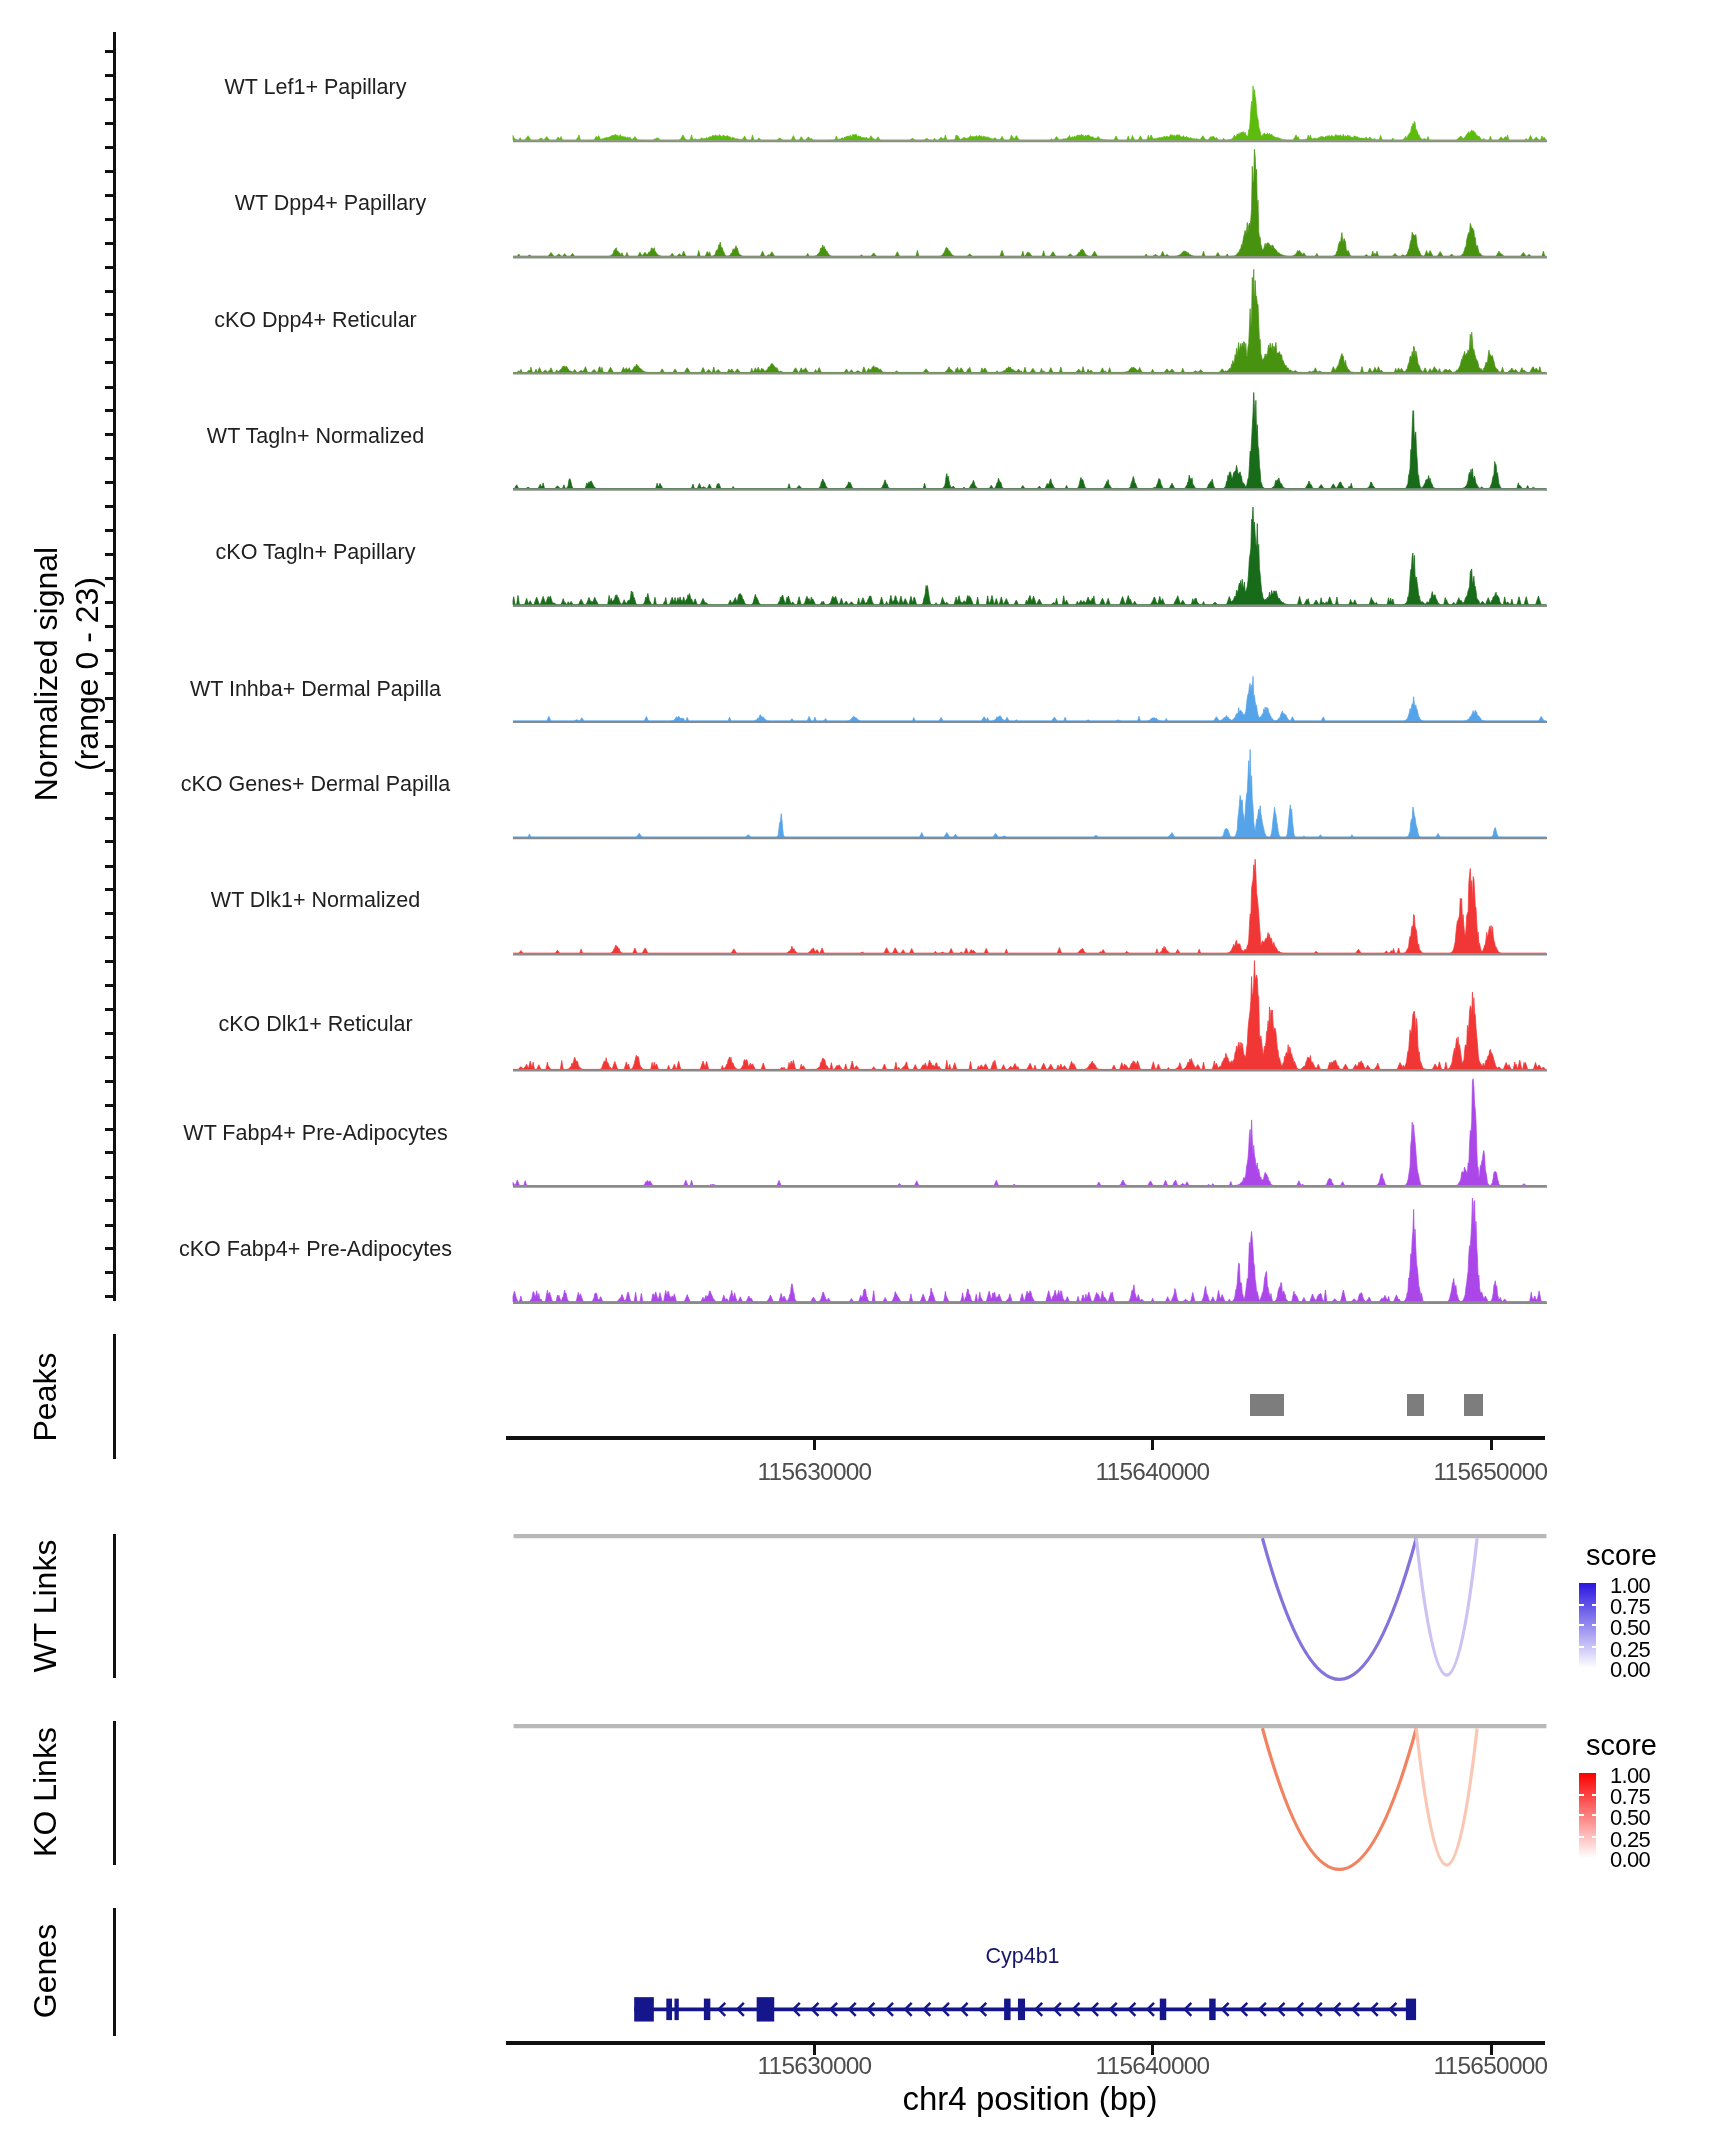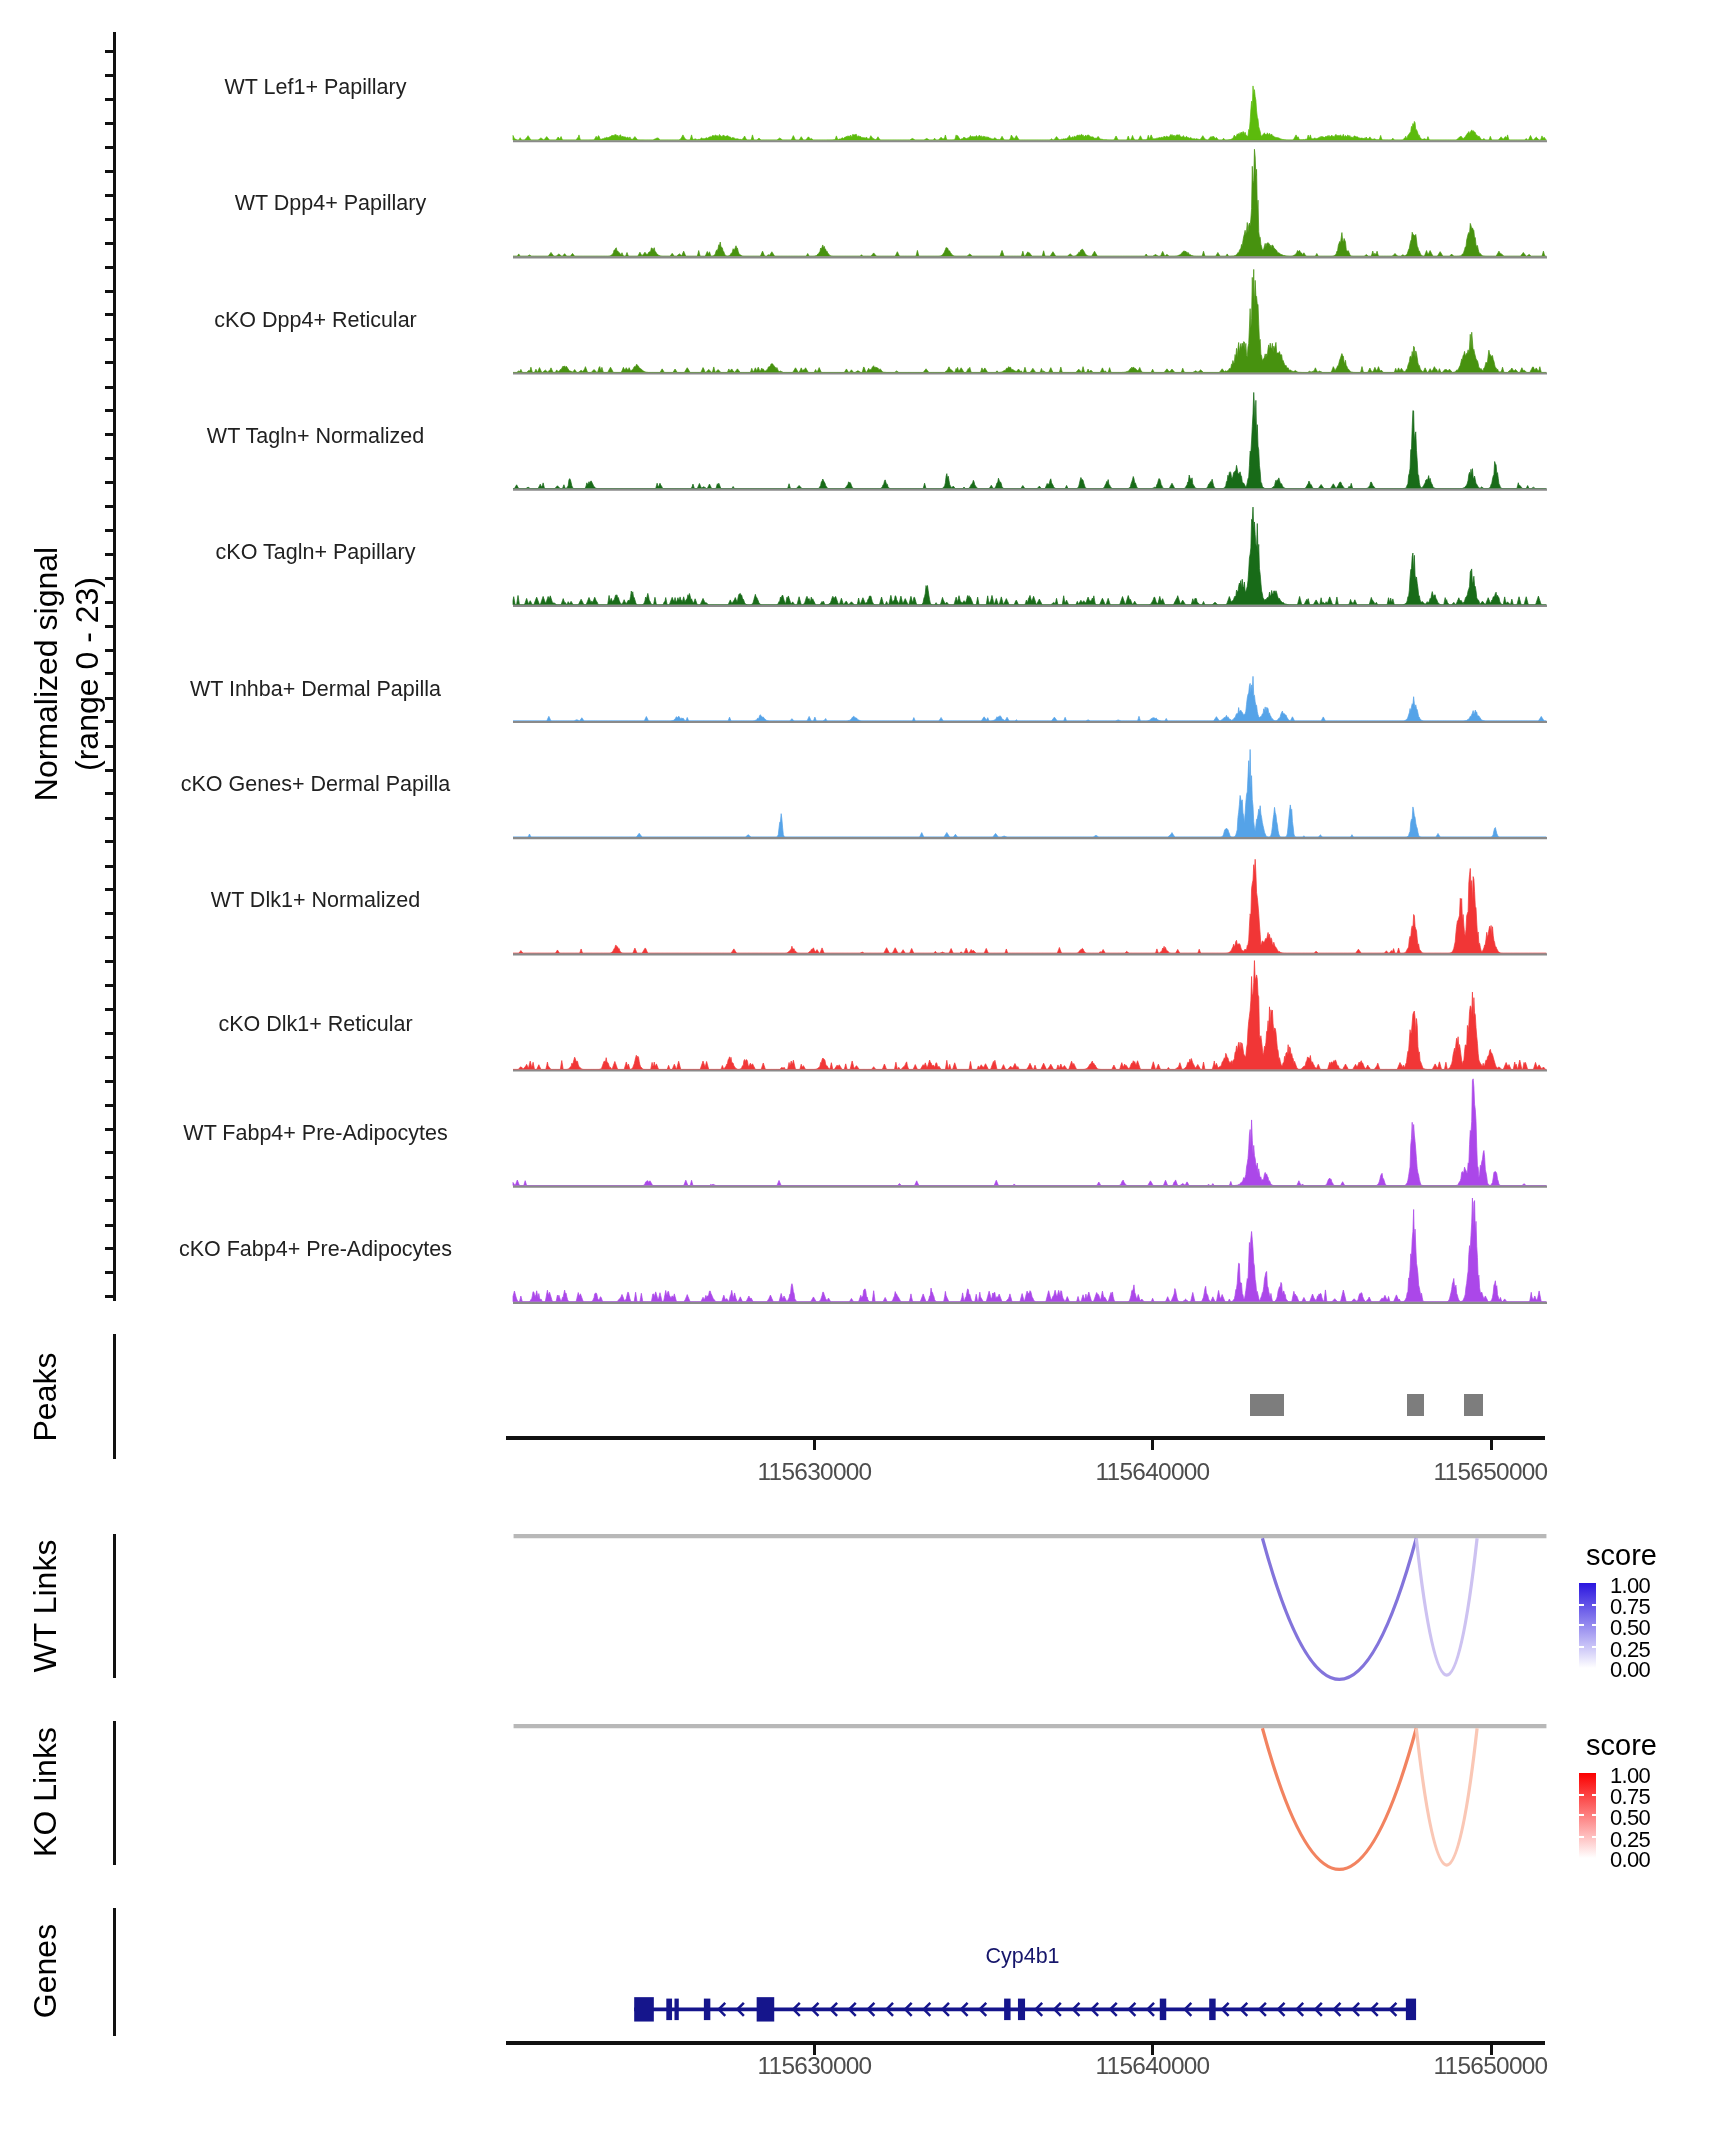--- a/index.html
+++ b/index.html
@@ -259,15 +259,16 @@
 
   <div class="axis-line" style="left:506px;top:2041px;width:1039px;height:3.6px;"></div>
   <div id="axis2Ticks">
       <div class="tickmark" style="left:813px;top:2045px;width:2.9px;height:10px;"></div>
       <div class="tick-num" style="left:700px;top:2052px;">115630000</div>
       <div class="tickmark" style="left:1151px;top:2045px;width:2.9px;height:10px;"></div>
       <div class="tick-num" style="left:1038px;top:2052px;">115640000</div>
       <div class="tickmark" style="left:1490px;top:2045px;width:2.9px;height:10px;"></div>
       <div class="tick-num" style="left:1376px;top:2052px;">115650000</div>
     </div>
+  <div class="axis-title" style="left:743px;top:2080px;">chr4 position (bp)</div>
 
 </div>
 
 
 </body></html>

